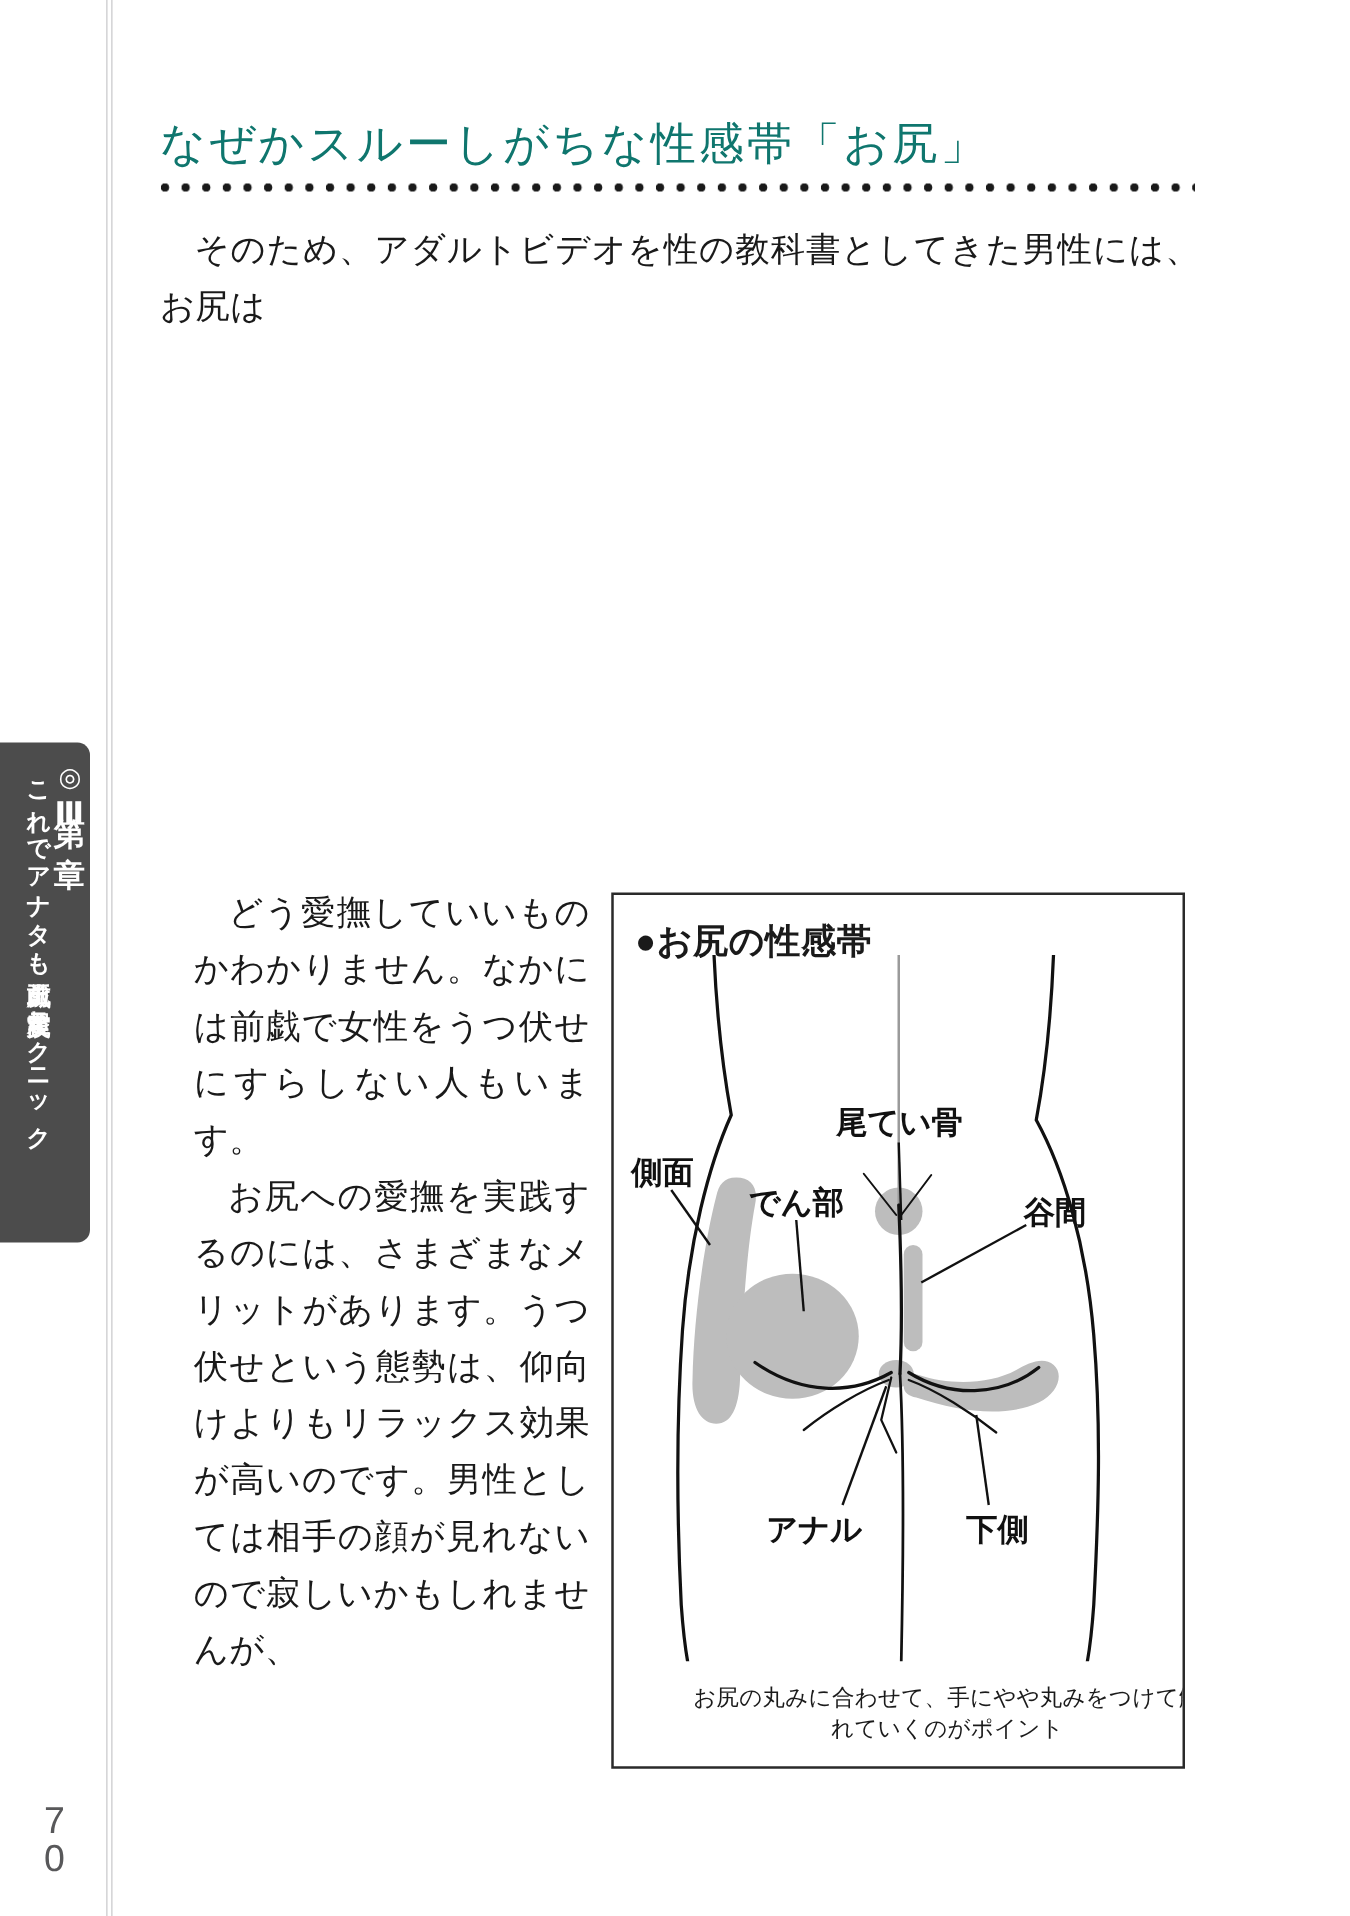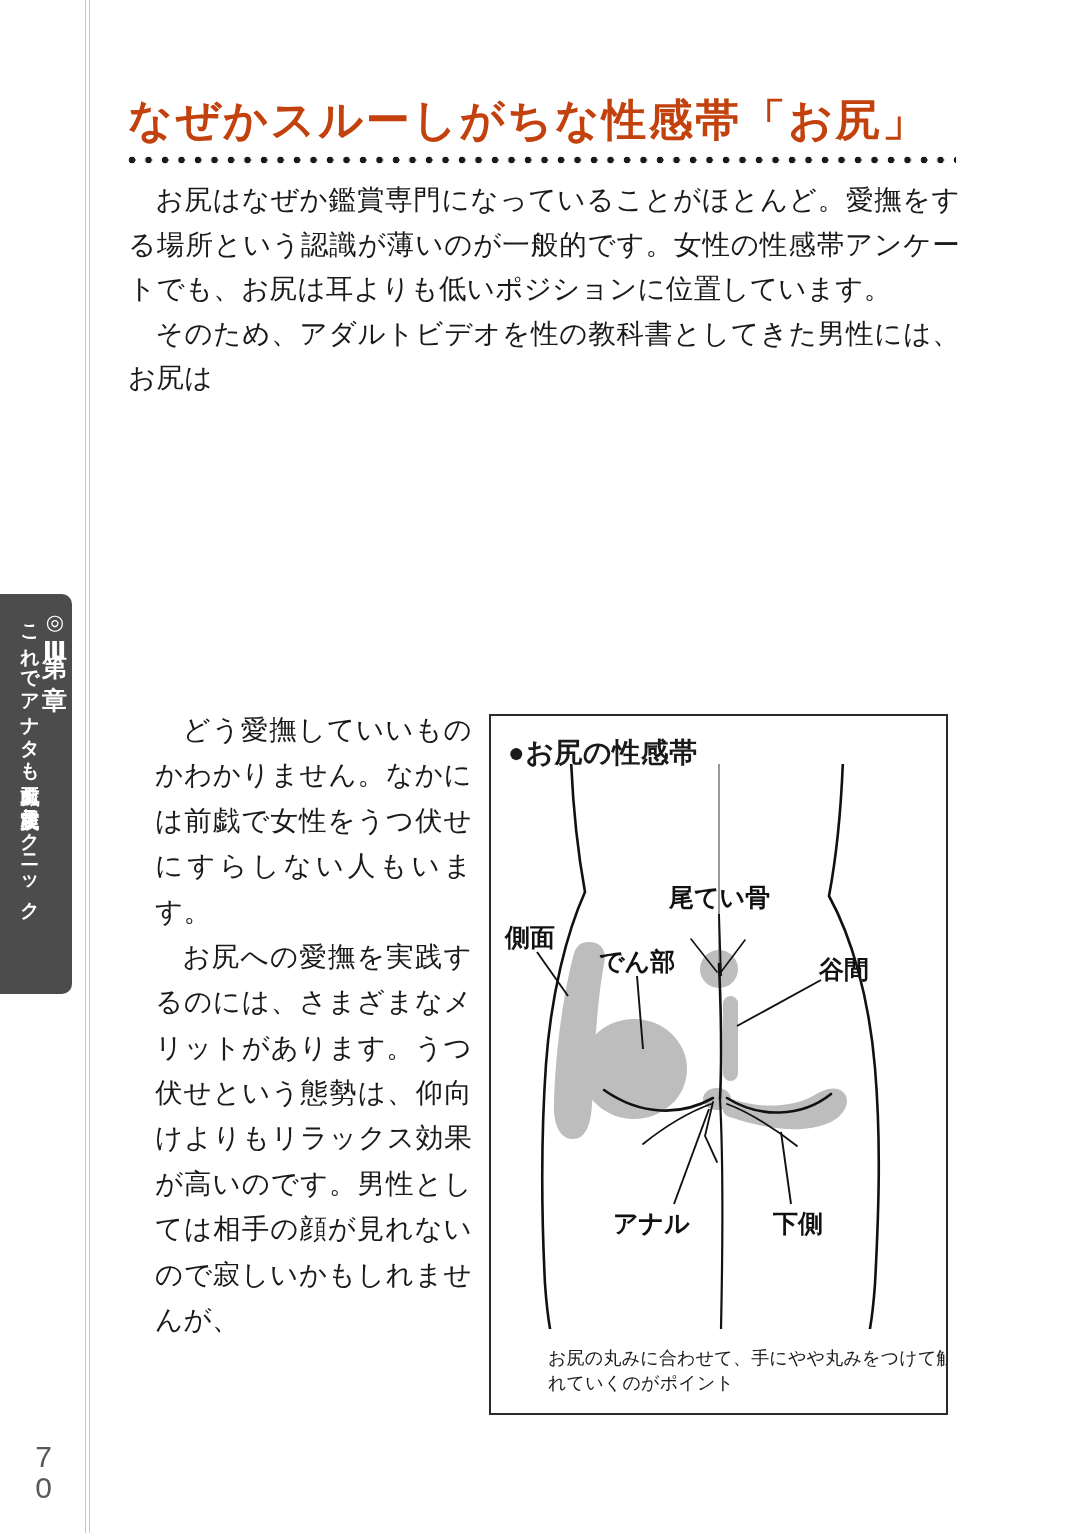--- a/index.html
+++ b/index.html
@@ -79,25 +79,25 @@
   }
 
   
   .heading-wrap {
     position: absolute;
     left: 128px;
     top: 92px;
     width: 828px;
   }
   .heading {
-    font-size: 44px;
-    font-weight: bold;
+    font-size: 36px;
+    font-weight: normal;
     letter-spacing: 2.5px;
     line-height: 1.25;
-    color: #c2410c;
+    color: #0f766e;
   }
   .dot-rule {
     margin-top: 9px;
     height: 8px;
     background-image: radial-gradient(circle at 4px 4px, #1a1a1a 3.2px, rgba(0,0,0,0) 3.6px);
     background-size: 16.5px 8px;
     background-repeat: repeat-x;
   }
 
   
@@ -135,20 +135,21 @@
   .figure-box {
     position: absolute;
     left: 489px;
     top: 714px;
     width: 459px;
     height: 701px;
     border: 2.5px solid #2a2a2a;
     box-sizing: border-box;
     background: #ffffff;
     overflow: hidden;
+    text-align: center;
   }
   .figure-title {
     position: absolute;
     left: 17px;
     top: 18px;
     font-size: 28px;
     font-weight: bold;
     letter-spacing: 0.5px;
   }
   .figure-svg {
@@ -191,21 +192,20 @@
 </div>
 
 <div class="page-num">70</div>
 
 <div class="heading-wrap">
   <div class="heading">なぜかスルーしがちな性感帯「お尻」</div>
   <div class="dot-rule"></div>
 </div>
 
 <div class="body-full">
-  <p>お尻はなぜか鑑賞専門になっていることがほとんど。愛撫をする場所という認識が薄いのが一般的です。女性の性感帯アンケートでも、お尻は耳よりも低いポジションに位置しています。</p>
   <p>そのため、アダルトビデオを性の教科書としてきた男性には、お尻は</p>
 </div>
 
 <div class="body-narrow">
   <p>どう愛撫していいものかわかりません。なかには前戯で女性をうつ伏せにすらしない人もいます。</p>
   <p>お尻への愛撫を実践するのには、さまざまなメリットがあります。うつ伏せという態勢は、仰向けよりもリラックス効果が高いのです。男性としては相手の顔が見れないので寂しいかもしれませんが、</p>
 </div>
 
 <div class="figure-box">
 

